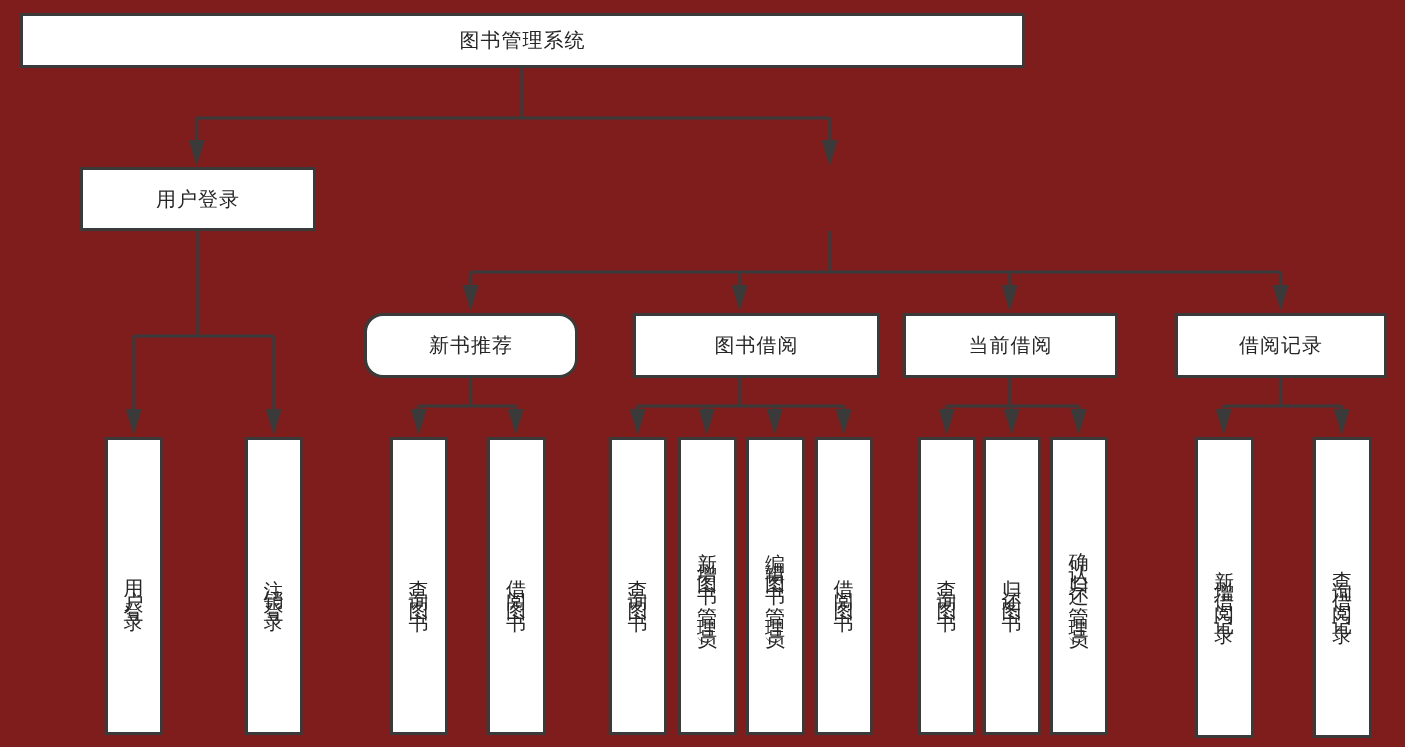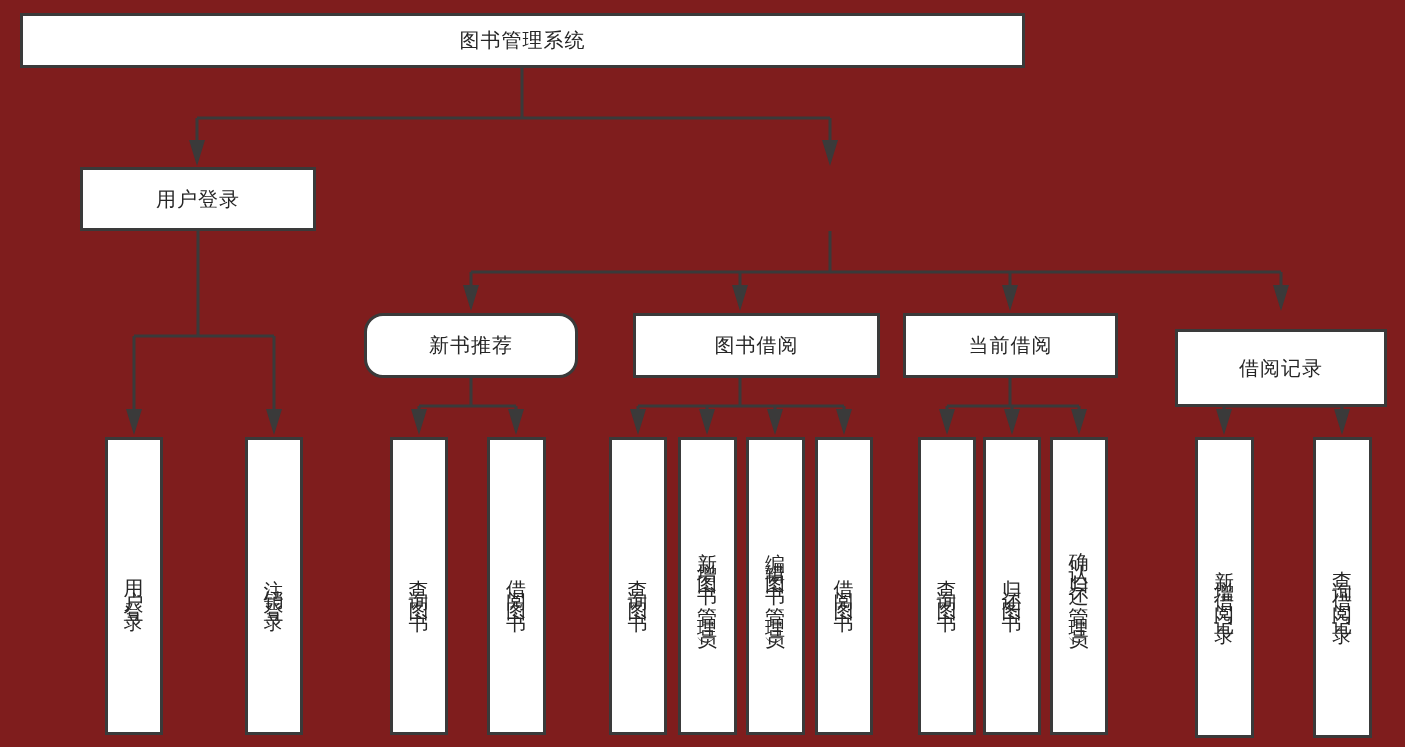--- a/index.html
+++ b/index.html
@@ -76,21 +76,21 @@
     </g>
   </svg>
 
   <div class="node h-node" style="left:20px; top:13px; width:1005px; height:55px;">图书管理系统</div>
 
   <div class="node h-node" style="left:80px; top:167px; width:236px; height:64px;">用户登录</div>
 
   <div class="node h-node" style="left:364px; top:313px; width:214px; height:65px;border-radius:19px;">新书推荐</div>
   <div class="node h-node" style="left:633px; top:313px; width:247px; height:65px;">图书借阅</div>
   <div class="node h-node" style="left:903px; top:313px; width:215px; height:65px;">当前借阅</div>
-  <div class="node h-node" style="left:1175px; top:329px; width:212px; height:78px;text-align:center;">借阅记录</div>
+  <div class="node h-node" style="left:1175px; top:313px; width:212px; height:65px;text-align:center;">借阅记录</div>
 
   <div class="node v-node" style="left:105px; top:437px; width:58px; height:298px;">用户登录</div>
   <div class="node v-node" style="left:245px; top:437px; width:58px; height:298px;">注销登录</div>
 
   <div class="node v-node" style="left:390px; top:437px; width:58px; height:298px;">查询图书</div>
   <div class="node v-node" style="left:487px; top:437px; width:59px; height:298px;">借阅图书</div>
 
   <div class="node v-node" style="left:609px; top:437px; width:58px; height:298px;">查询图书</div>
   <div class="node v-node" style="left:678px; top:437px; width:59px; height:298px;">新增图书（管理员）</div>
   <div class="node v-node" style="left:746px; top:437px; width:59px; height:298px;">编辑图书（管理员）</div>

